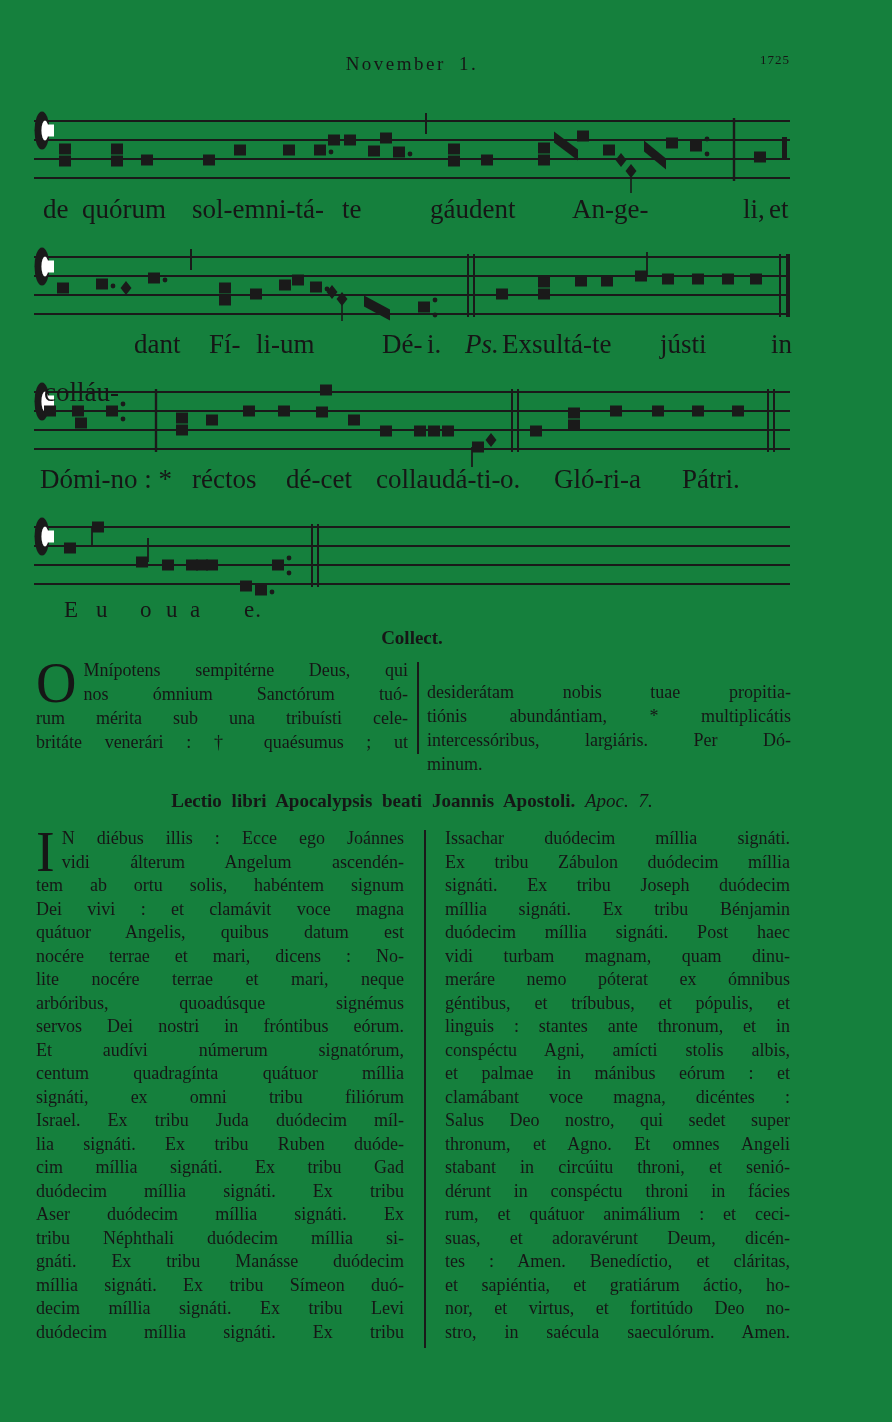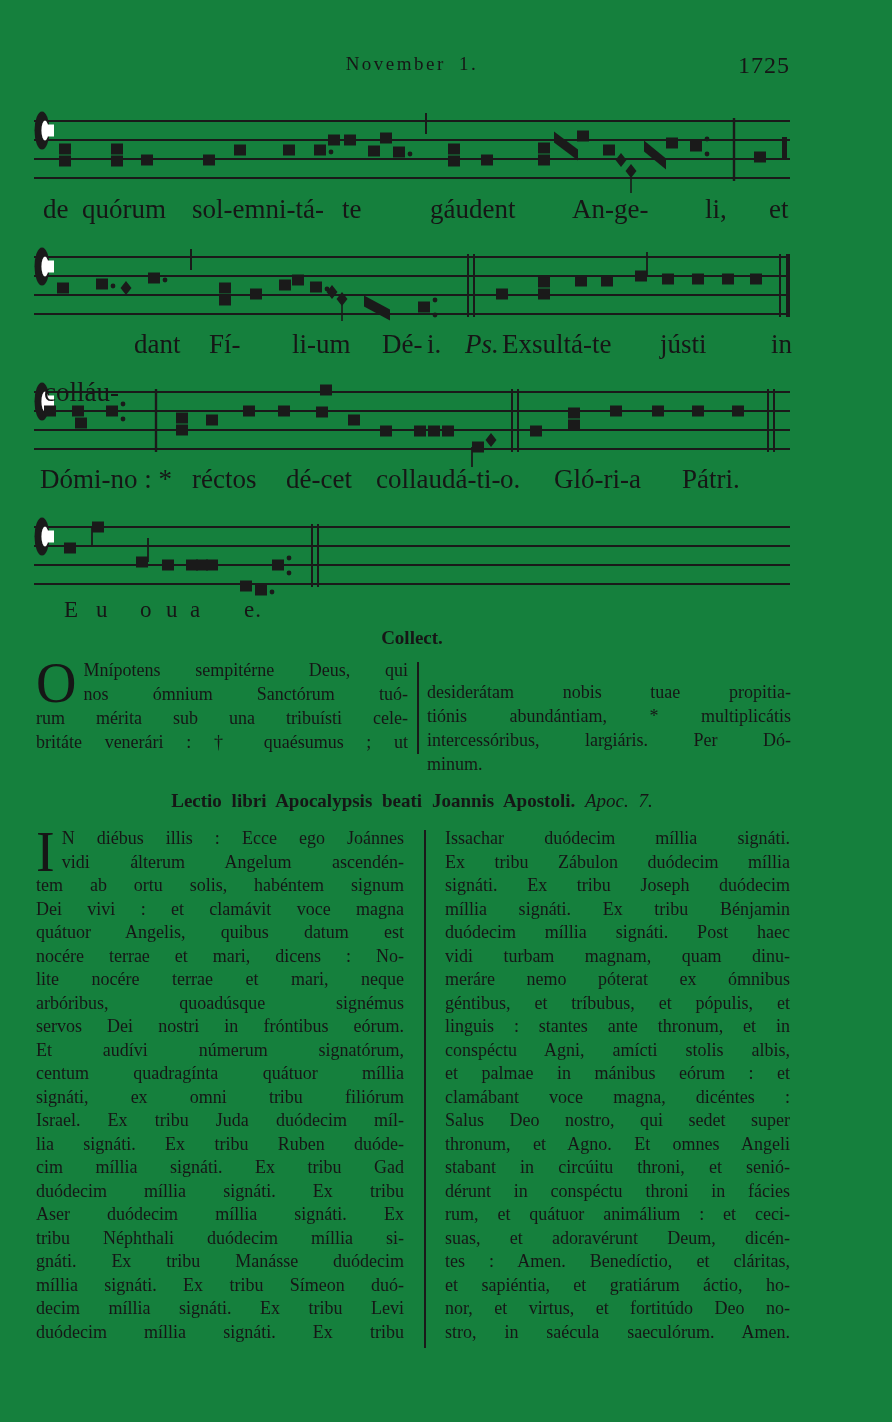--- a/index.html
+++ b/index.html
@@ -7,21 +7,21 @@
     position:relative;width:892px;height:1422px;background:#15803d;
     margin:0 auto;overflow:hidden;
     font-family:Liberation Serif, serif;color:#161616;
   }
   
   .hdr-title{
     position:absolute;left:34px;top:53px;width:756px;text-align:center;
     font-size:19px;letter-spacing:2.5px;word-spacing:6px;
   }
   .hdr-page{
-    position:absolute;right:102px;top:52px;font-size:24px;letter-spacing:1px;
+    position:absolute;right:102px;top:52px;font-size:13px;letter-spacing:1px;
   }
   
   .staff{position:absolute;left:34px;}
   .lyr{position:absolute;left:34px;width:760px;height:30px;}
   .lyr span{position:absolute;top:0;font-size:27px;white-space:nowrap;}
   .lyr span.it{font-style:italic;margin-left:7px;}
   .lyr4 span{font-size:23px;letter-spacing:1px;}
   
   .collect-head{
     position:absolute;left:34px;top:627px;width:756px;text-align:center;
@@ -218,28 +218,28 @@
         <line x1="278" y1="-3" x2="278" y2="60" stroke="#1a1a1a" stroke-width="2"></line>
         <line x1="284" y1="-3" x2="284" y2="60" stroke="#1a1a1a" stroke-width="2"></line>
       </svg>
       <div class="lyr " style="top: 194px;">
         <span style="left: 9px;">de</span>
         <span style="left: 48px;">quórum</span>
         <span style="left: 158px;">sol-emni-tá-</span>
         <span style="left: 308px;">te</span>
         <span style="left: 396px;">gáudent</span>
         <span style="left: 538px;">An-ge-</span>
-        <span style="left: 671px;">li,</span>
+        <span style="left: 709px;">li,</span>
         <span style="left: 735px;">et</span>
       </div>
       <div class="lyr " style="top: 329px;">
         <span style="left: 10px; margin-top: 48px;">colláu-</span>
         <span style="left: 100px;">dant</span>
         <span style="left: 175px;">Fí-</span>
-        <span style="left: 222px; margin-left: 36px;">li-um</span>
+        <span style="left: 222px;">li-um</span>
         <span style="left: 348px;">Dé-</span>
         <span style="left: 393px;">i.</span>
         <span class="it" style="left: 424px;">Ps.</span>
         <span style="left: 468px;">Exsultá-te</span>
         <span style="left: 626px;">jústi</span>
         <span style="left: 737px;">in</span>
       </div>
       <div class="lyr " style="top: 464px;">
         <span style="left: 6px;">Dómi-no : *</span>
         <span style="left: 158px;">réctos</span>

